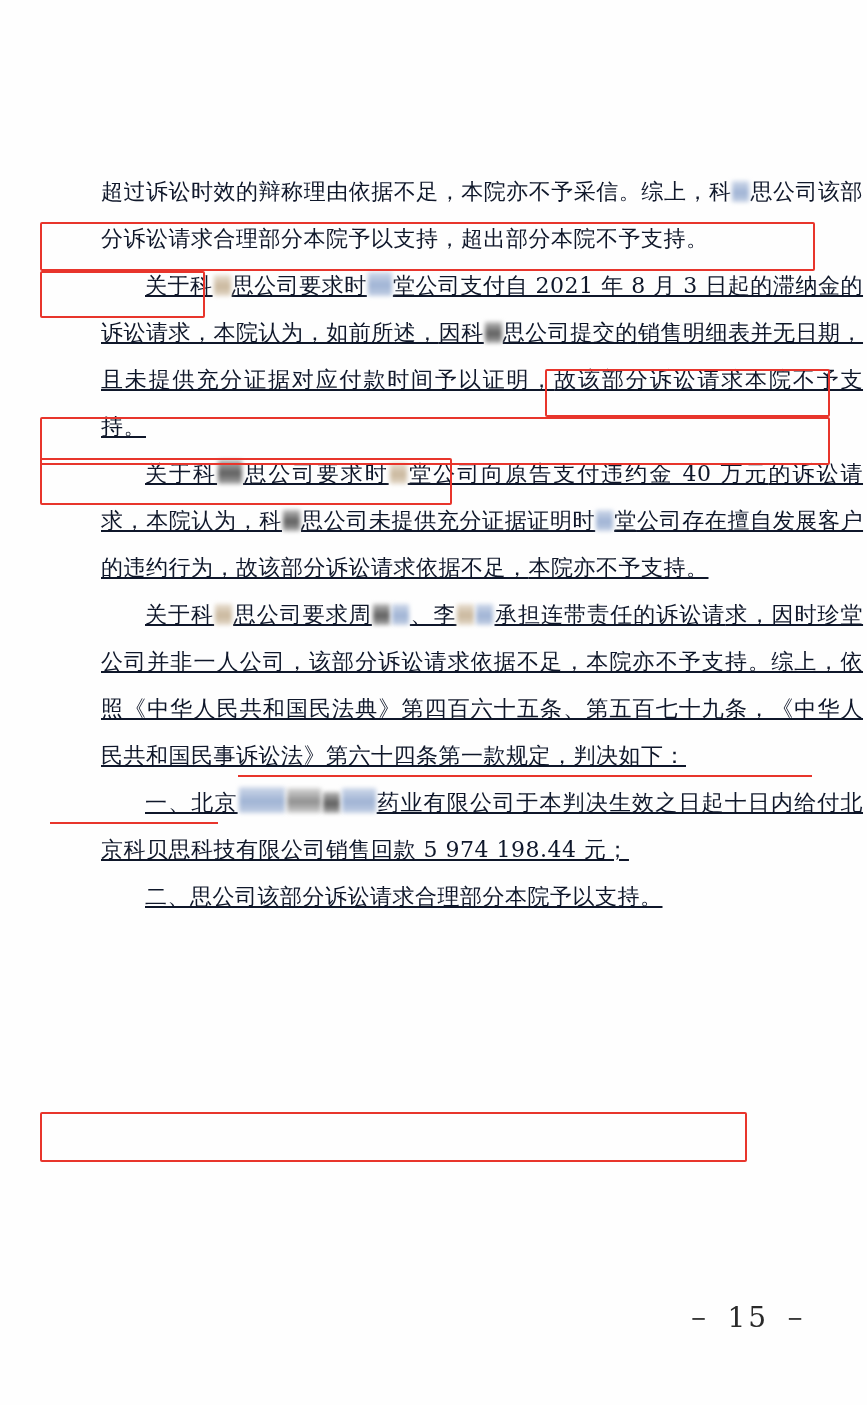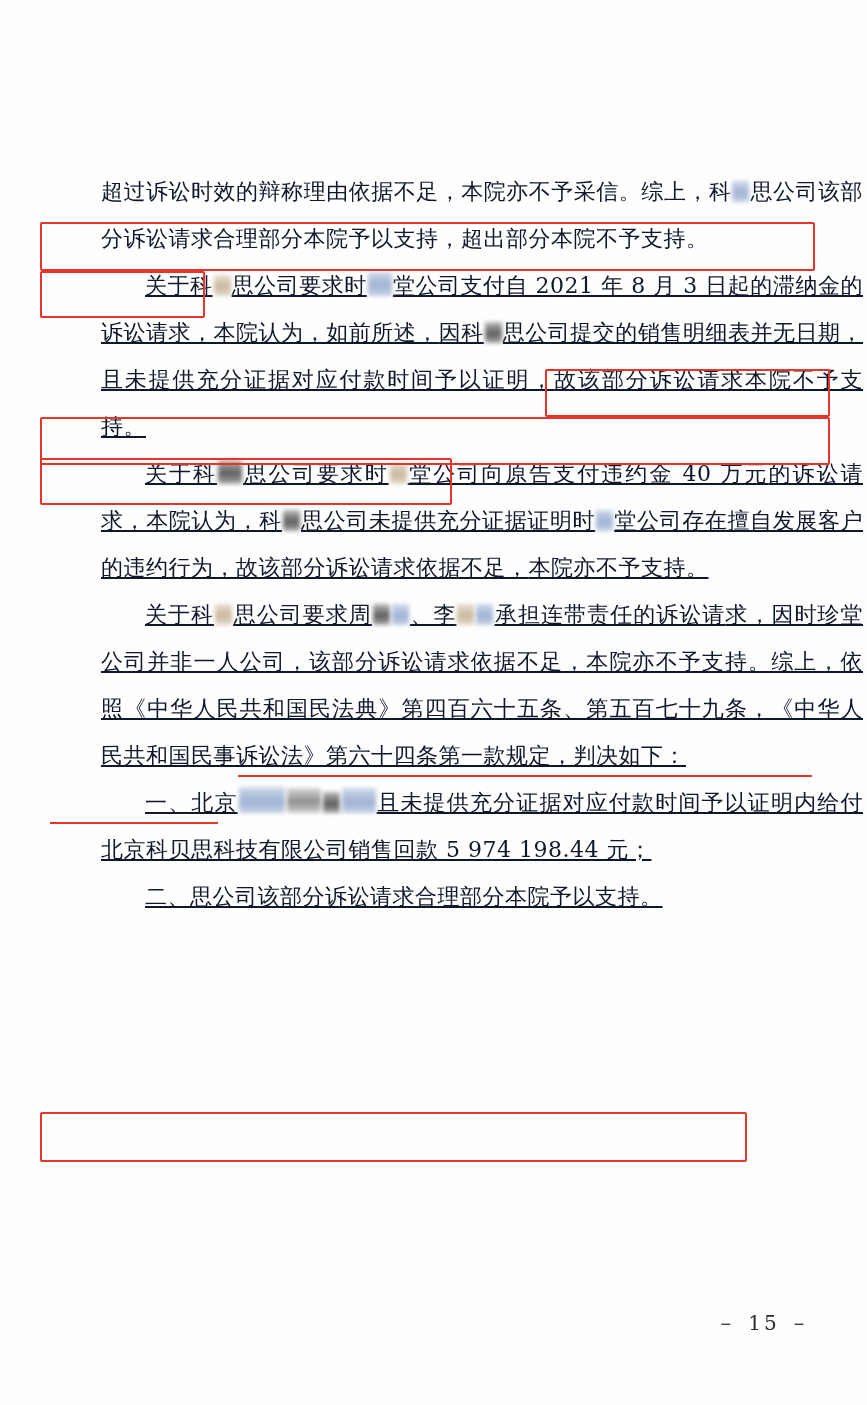--- a/index.html
+++ b/index.html
@@ -71,21 +71,21 @@
   .hl-underline {
     position: absolute;
     height: 0;
     border-bottom: 2.5px solid #e8352c;
     pointer-events: none;
   }
   .page-number {
     position: absolute;
     right: 55px;
     bottom: 68px;
-    font-size: 20px;
+    font-size: 28px;
     letter-spacing: 3px;
     color: #2a2a2a;
     font-family: "DejaVu Serif", "Liberation Serif", serif;
   }
 </style>
 </head>
 <body>
 
 <div class="page">
 
@@ -93,21 +93,21 @@
 
     <p><span>超过诉讼时效的辩称理由依据不足，本院亦不予采信。综上，科</span><span class="redact rd-blue rd-s"></span><span>思公司该部分诉讼请求合理部分本院予以支持，超出部分本院</span><span>不予支持。</span></p>
 
     <p class="indent"><span>关于科</span><span class="redact rd-tan rd-s"></span><span>思公司要求时</span><span class="redact rd-blue rd-m"></span><span>堂公司支付自 2021 年 8 月 3 日起的</span><span>滞纳金的诉讼请求，本院认为，如前所述，</span><span>因科</span><span class="redact rd-dark rd-s"></span><span>思公司提交的</span><span>销售明细表并无日期，且未提供充分证据对应付款时间予以证明，</span><span>故该部分诉讼请求本院不予支持。</span></p>
 
     <p class="indent"><span>关于科</span><span class="redact rd-dark rd-m"></span><span>思公司要求时</span><span class="redact rd-tan rd-s"></span><span>堂公司向原告支付违约金 40 万元</span><span>的诉讼请求，本院认为，科</span><span class="redact rd-dark rd-s"></span><span>思公司未提供充分证据证明时</span><span class="redact rd-blue rd-s"></span><span>堂</span><span>公司存在擅自发展客户的违约行为，故该部分诉讼请求依据不足，</span><span>本院亦不予支持。</span></p>
 
 
     <p class="indent"><span>关于科</span><span class="redact rd-tan rd-s"></span><span>思公司要求周</span><span class="redact rd-dark rd-s"></span><span class="redact rd-blue rd-s"></span><span>、李</span><span class="redact rd-tan rd-s"></span><span class="redact rd-blue rd-s"></span><span>承担连带责任的诉讼请</span><span>求，因时珍堂公司并非一人公司，该部分诉讼请求依据不足，本院亦不予支持。综上，依照《中华人民共和国民法典》第四百六十五条、第五百七十九条，《中华人民共和国民事诉讼法》第六十四条第一款规定，判决如下：</span></p>
 
-    <p class="indent"><span>一、北京</span><span class="redact rd-blue rd-xl"></span><span class="redact rd-grey rd-l"></span><span class="redact rd-dark rd-s"></span><span class="redact rd-blue rd-l"></span><span>且未提供充分证据对应付款时间予以证明</span><span>内给付北京科贝思科技有限公司销售回款 5 974 198.44 元；</span></p>
+    <p class="indent"><span>一、北京</span><span class="redact rd-blue rd-xl"></span><span class="redact rd-grey rd-l"></span><span class="redact rd-dark rd-s"></span><span class="redact rd-blue rd-l"></span><span>药业有限公司于本判决生效之日起十日</span><span>内给付北京科贝思科技有限公司销售回款 5 974 198.44 元；</span></p>
 
     <p class="indent"><span>二、思公司该部分诉讼请求合理部分本院予以支持。</span></p>
 
   </div>
 
   <div class="hl-box" style="left:40px; top:222px; width:775px; height:49px;"></div>
   <div class="hl-box" style="left:40px; top:271px; width:165px; height:47px;"></div>
 
   <div class="hl-box" style="left:545px; top:369px; width:285px; height:48px;"></div>
   <div class="hl-box" style="left:40px; top:417px; width:790px; height:48px;"></div>

